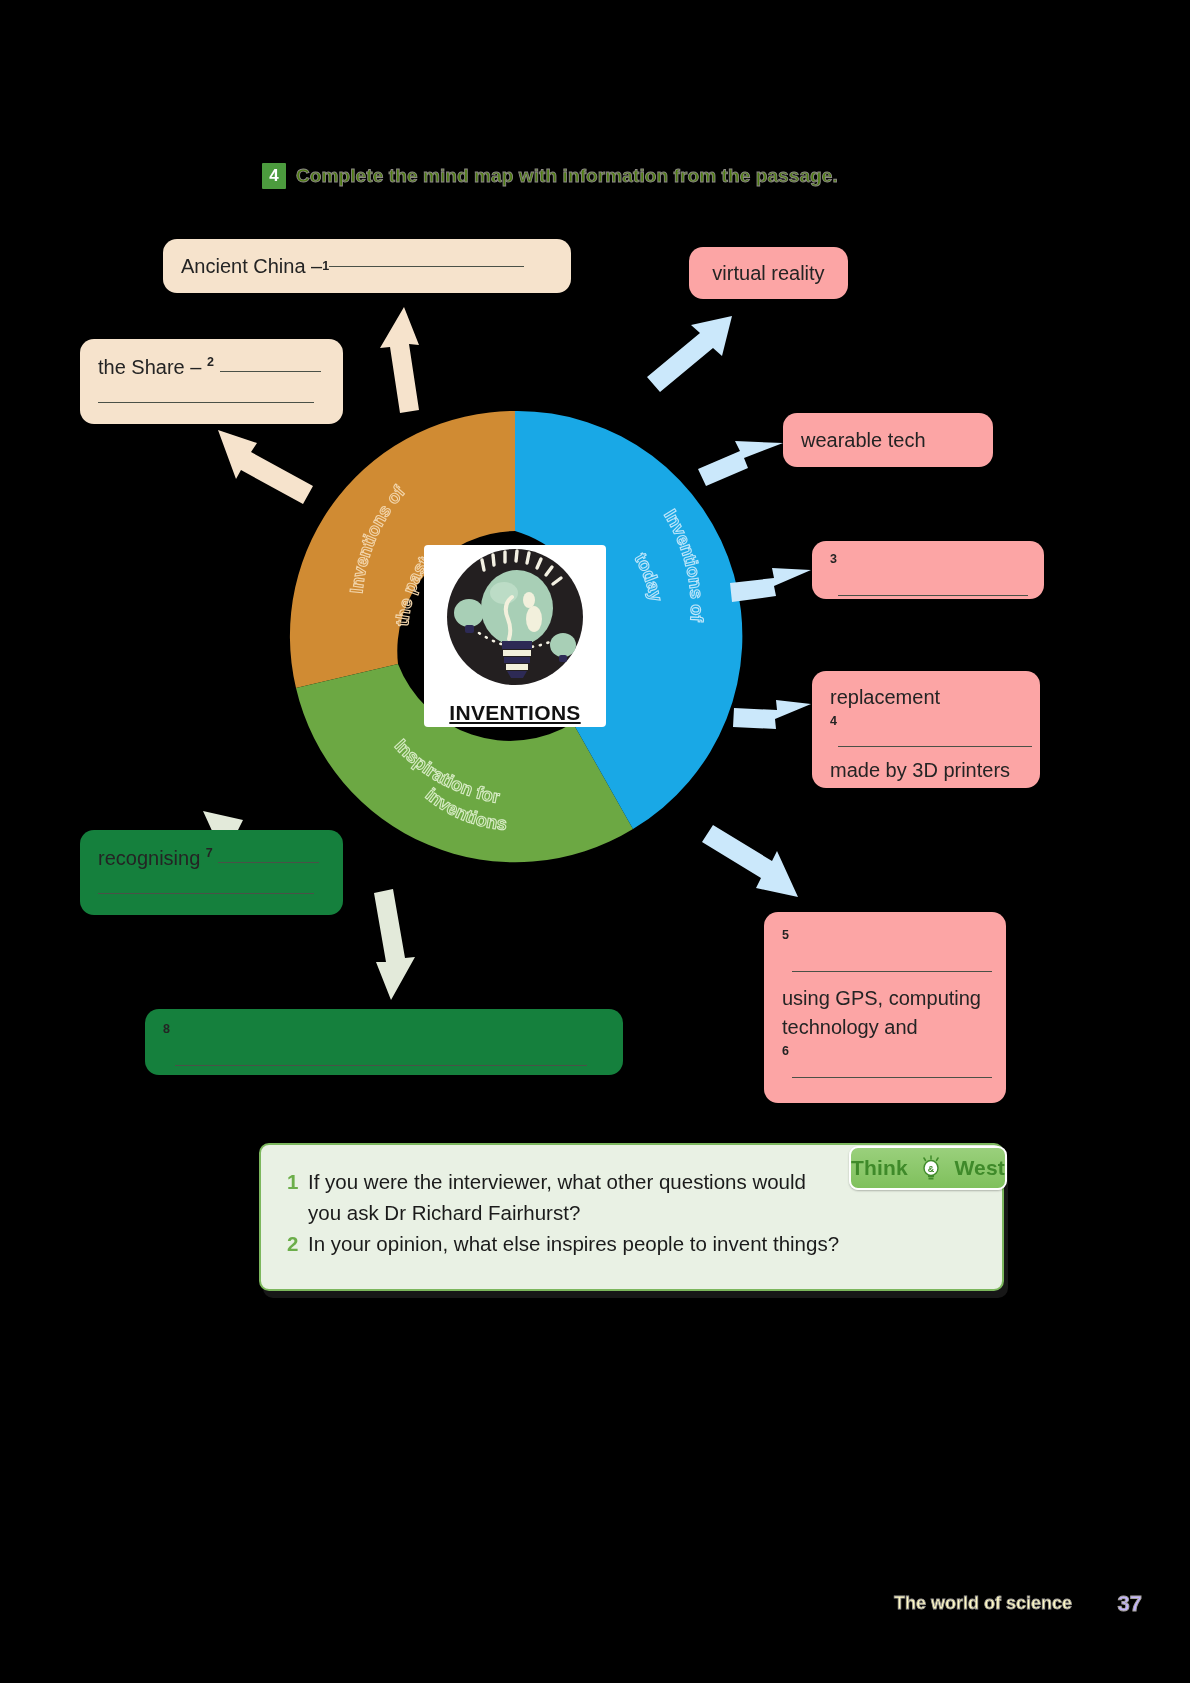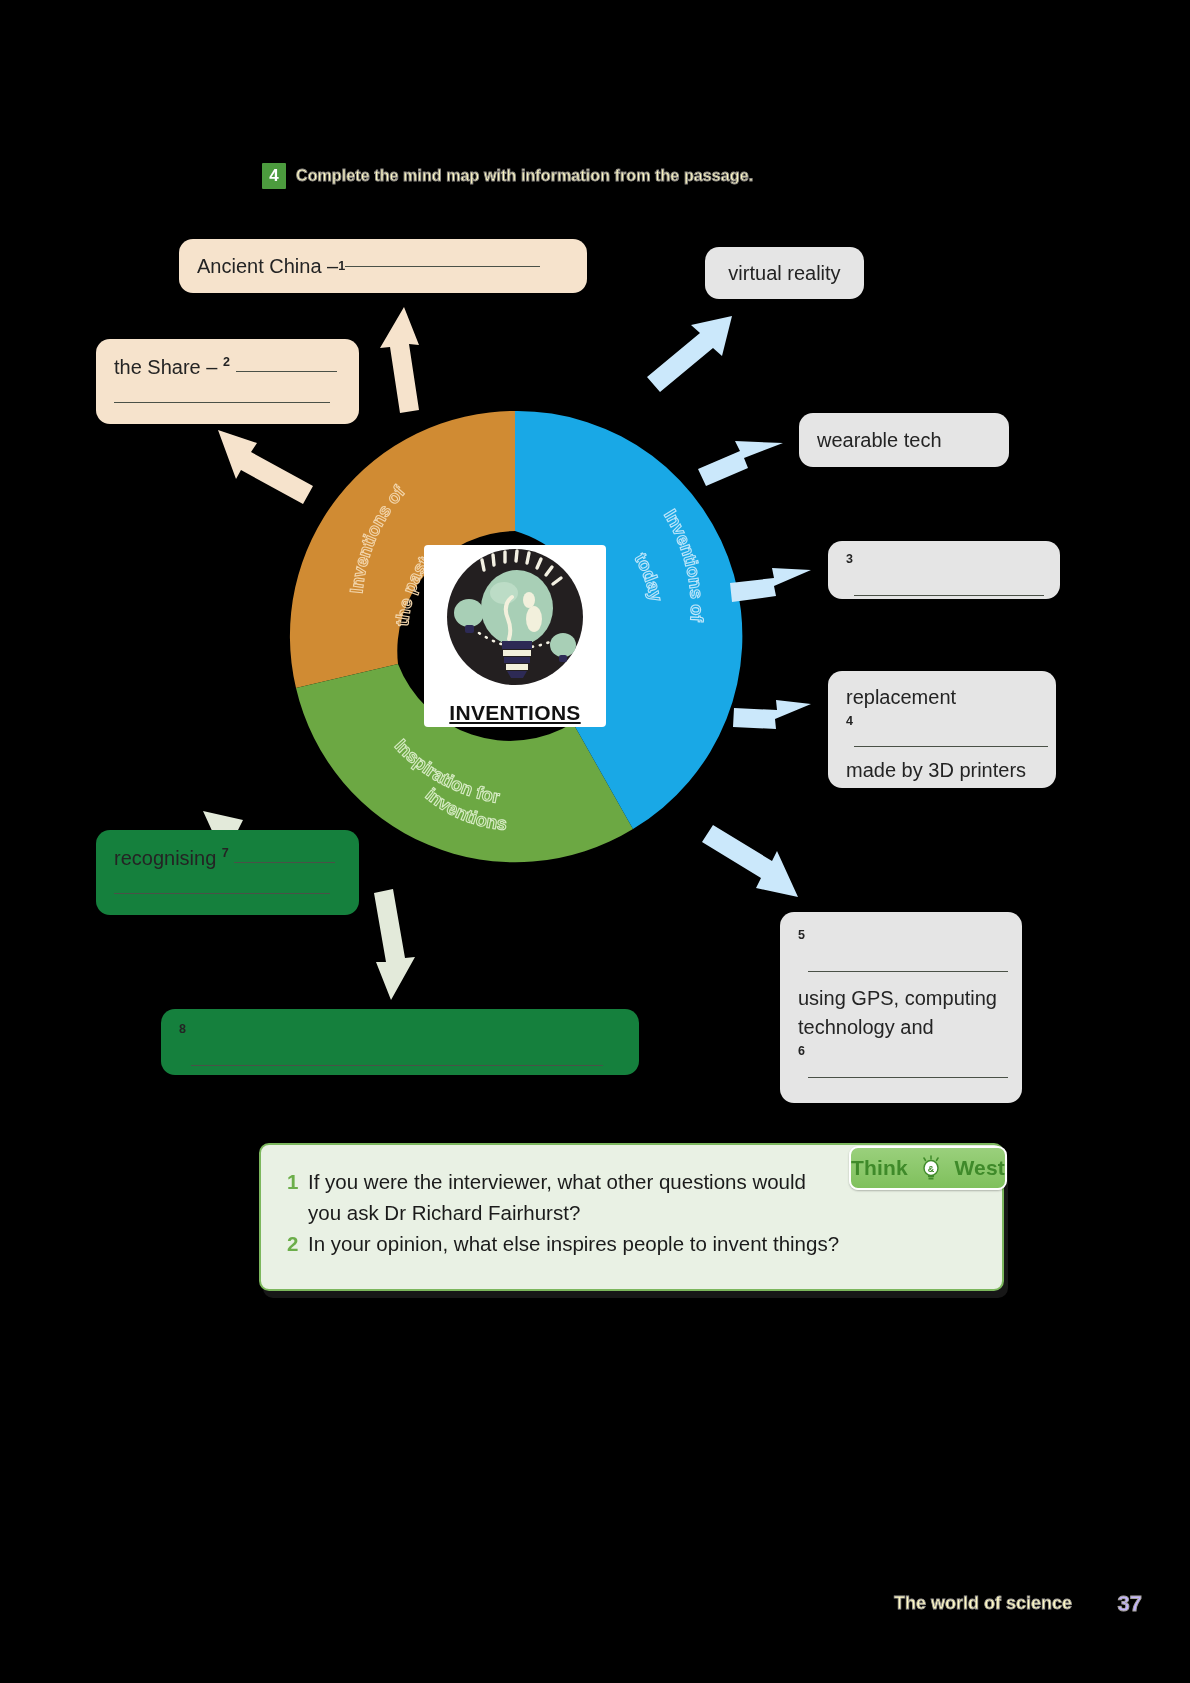--- a/index.html
+++ b/index.html
@@ -37,41 +37,40 @@
     background: #4c9b3e;
     color: #ffffff;
     font-size: 17px;
     font-weight: bold;
     display: flex;
     align-items: center;
     justify-content: center;
     border-radius: 1px;
   }
   #exercise-title {
-    font-size: 16px;
-    font-weight: bold;
-    color: #fef9c3;
+    font-size: 19px;
+    font-weight: bold;
+    color: #4d7c0f;
     -webkit-text-stroke: 0.9px #8d8a86;
     letter-spacing: 0.1px;
     white-space: nowrap;
   }
 
   
   .mm-box {
     position: absolute;
     border-radius: 14px;
     box-sizing: border-box;
     font-size: 20px;
     line-height: 1.45;
     color: #242424;
     padding: 10px 18px;
-    margin-left: 16px;
   }
   .mm-box.cream  { background: #f6e3cc; }
-  .mm-box.blue   { background: #e5e5e5; }
+  .mm-box.blue   { background: #fca5a5; }
   .mm-box.green  { background: #15803d; }
 
   .sup {
     font-size: 12.5px;
     vertical-align: super;
     font-weight: bold;
     color: #242424;
   }
   .rule {
     display: inline-block;

